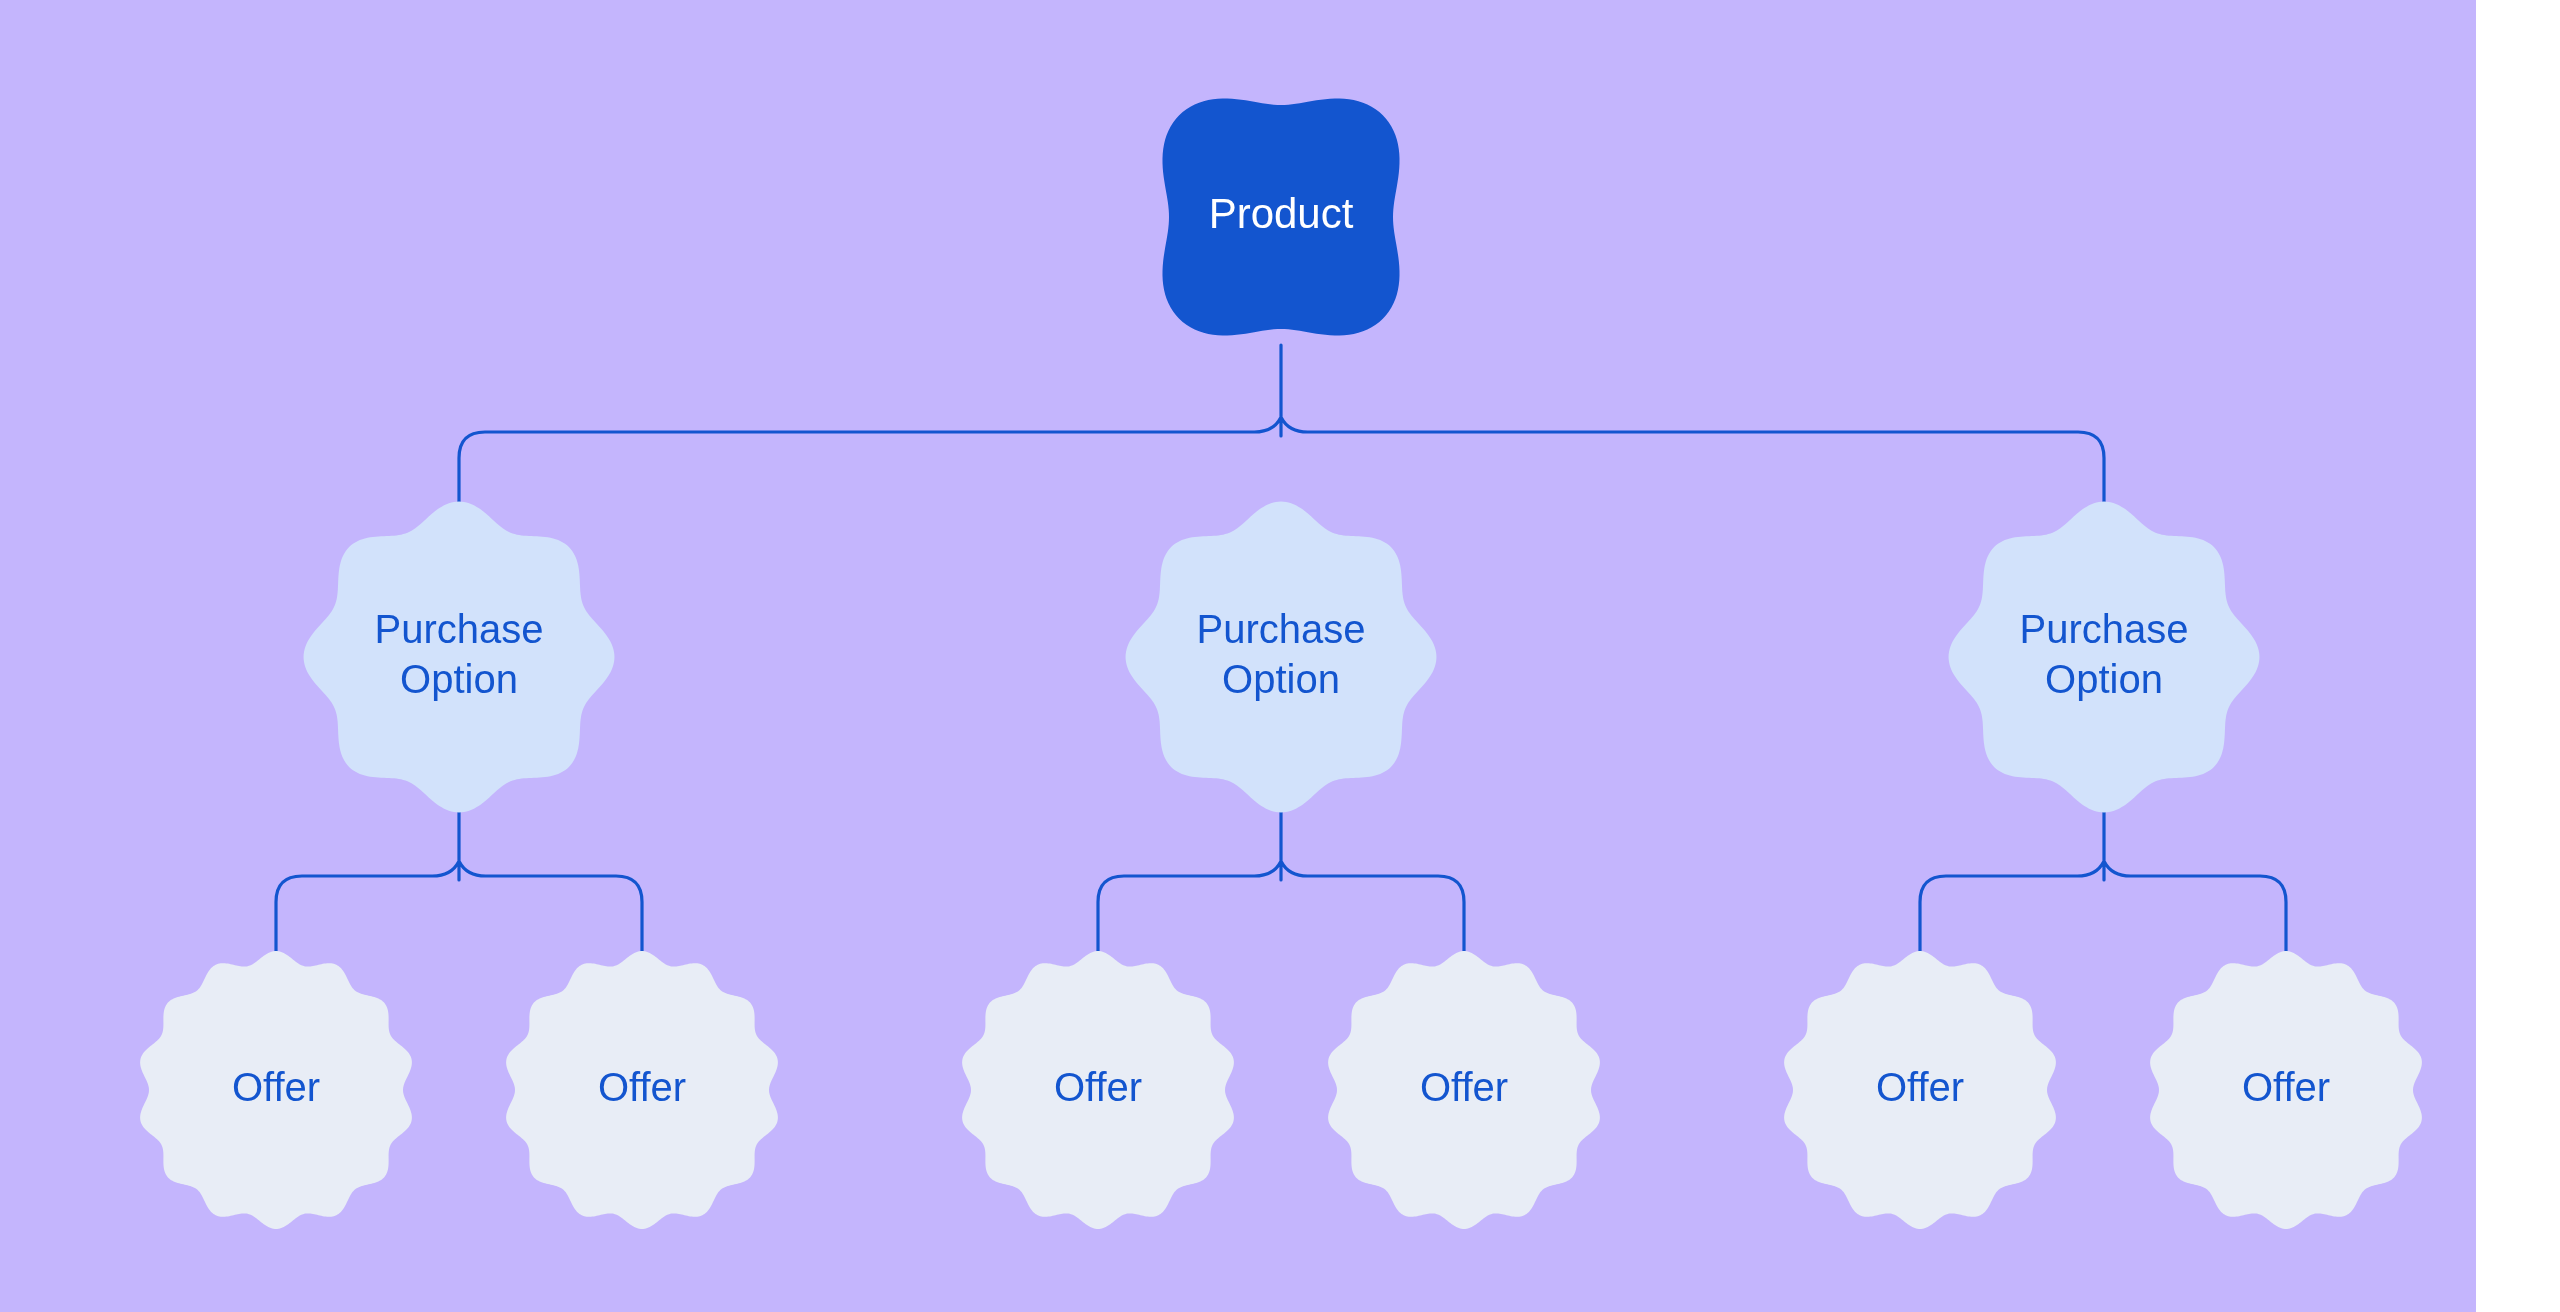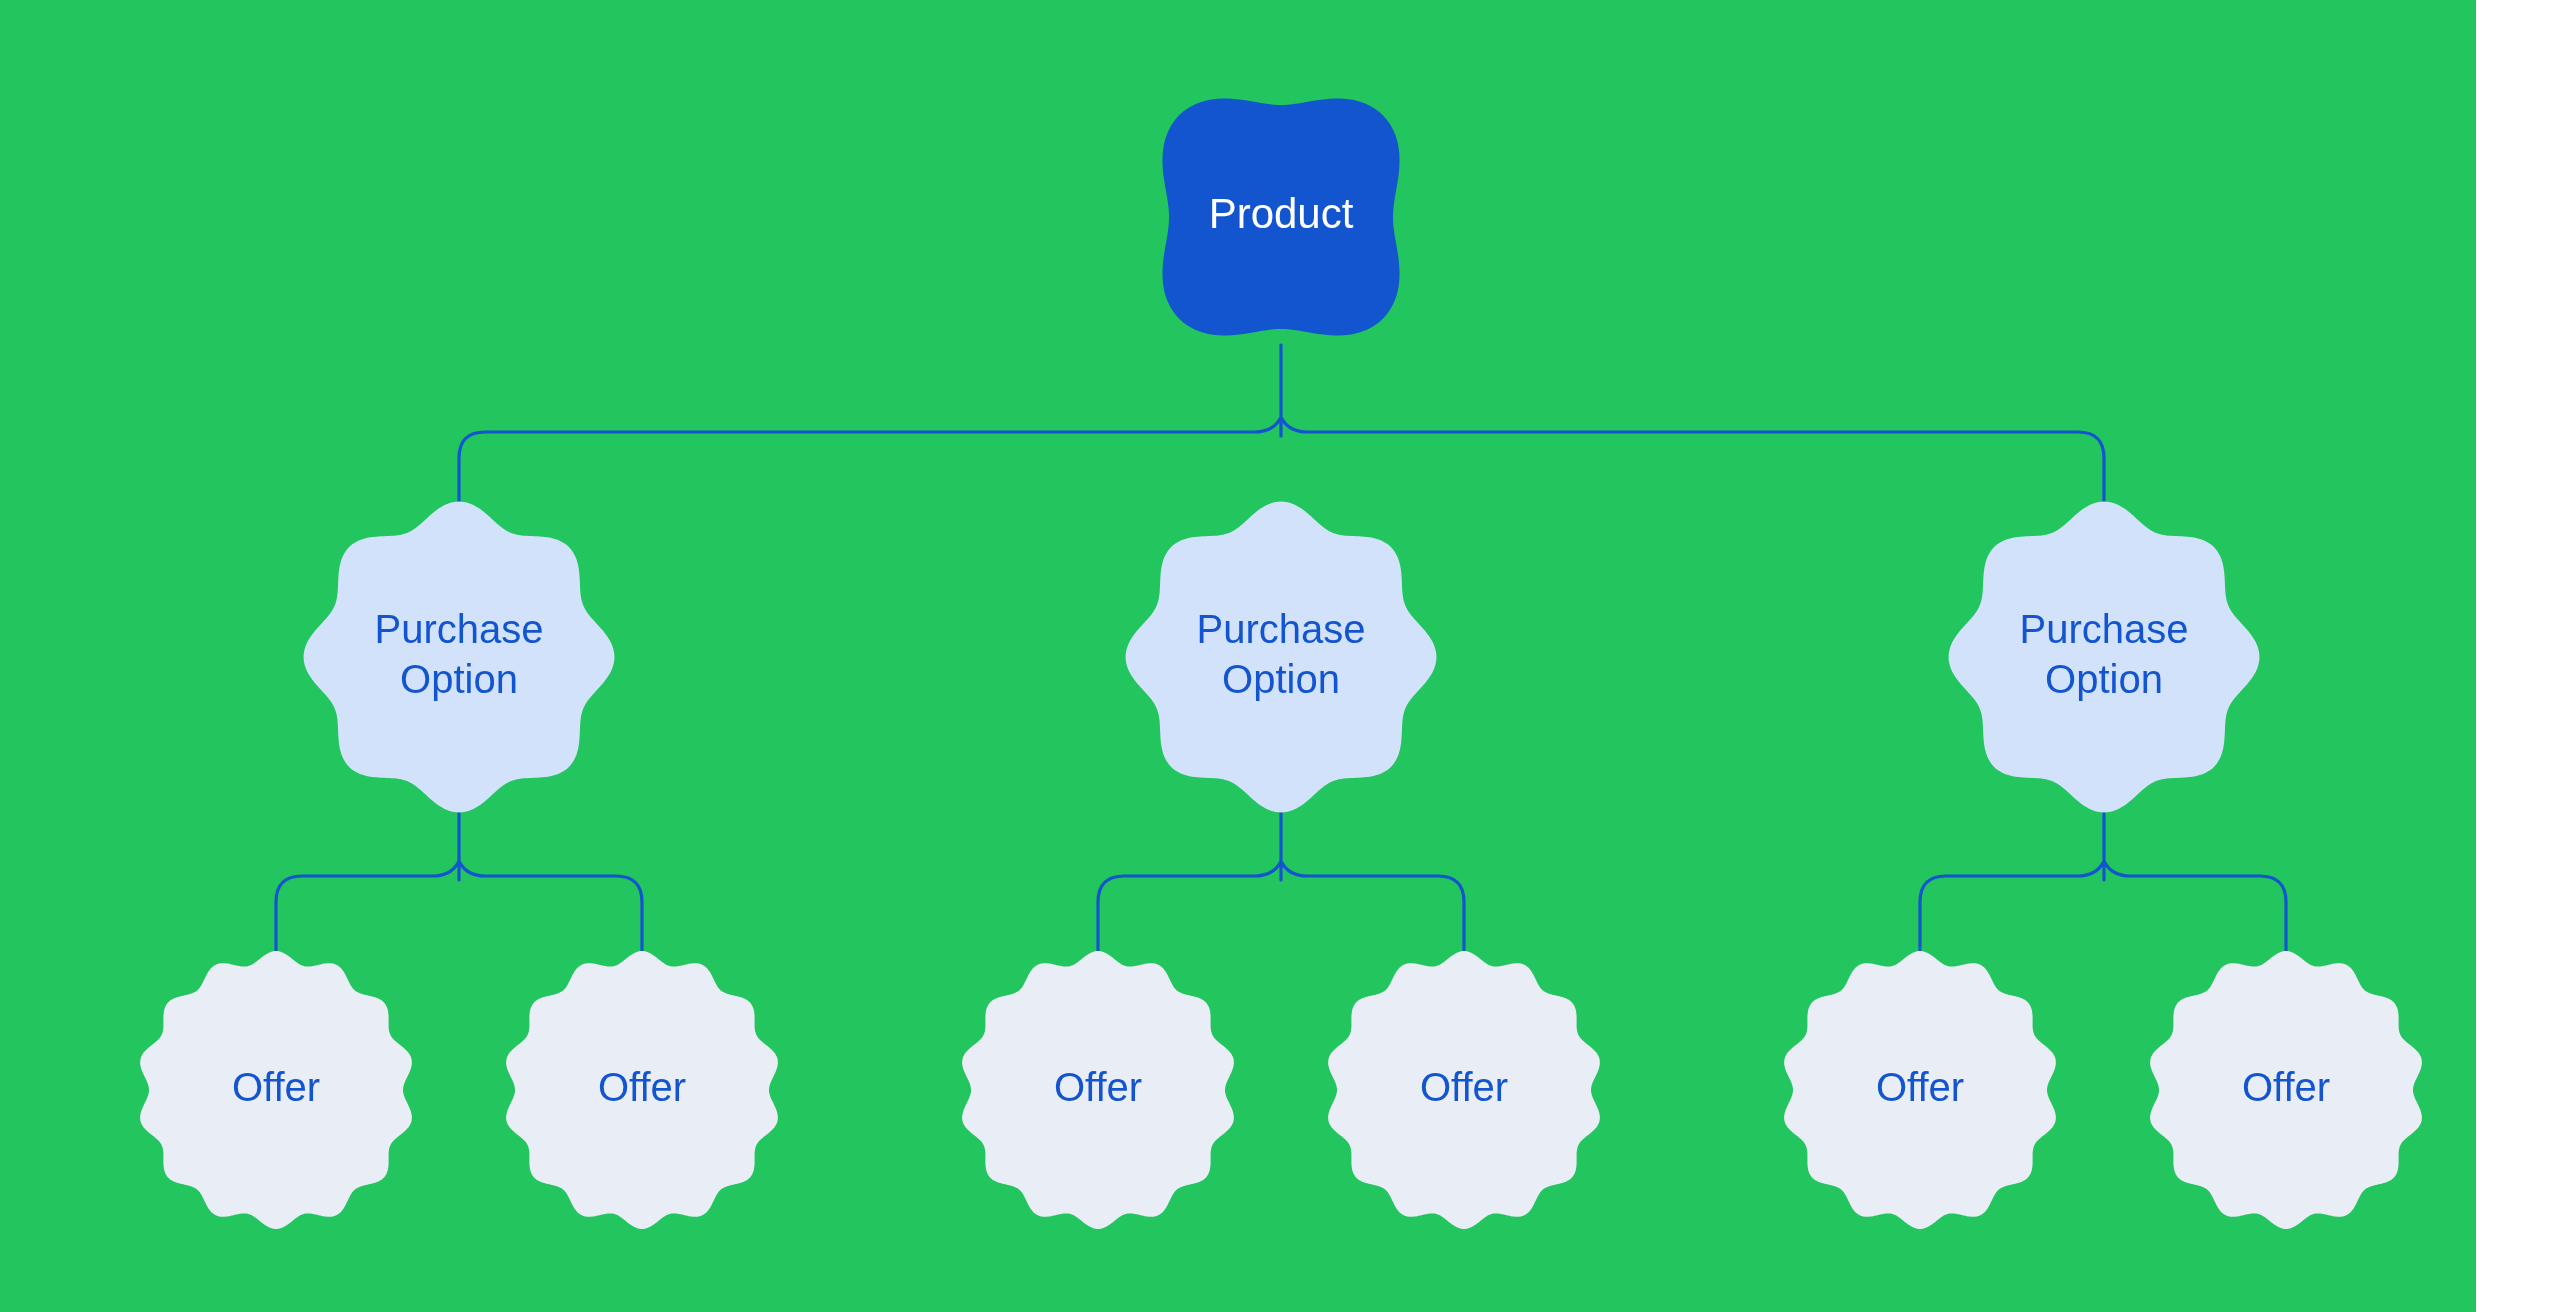--- a/index.html
+++ b/index.html
@@ -10,21 +10,21 @@
   body {
     width: 2560px;
     height: 1312px;
     overflow: hidden;
     font-family: "Liberation Sans", sans-serif;
   }
   #diagram-root {
     position: relative;
     width: 2476px;
     height: 1312px;
-    background: #22c55e;
+    background: #c4b5fd;
   }
   #diagram-svg {
     position: absolute;
     top: 0;
     left: 0;
     width: 2560px;
     height: 1312px;
     display: block;
   }
   .node-label {

